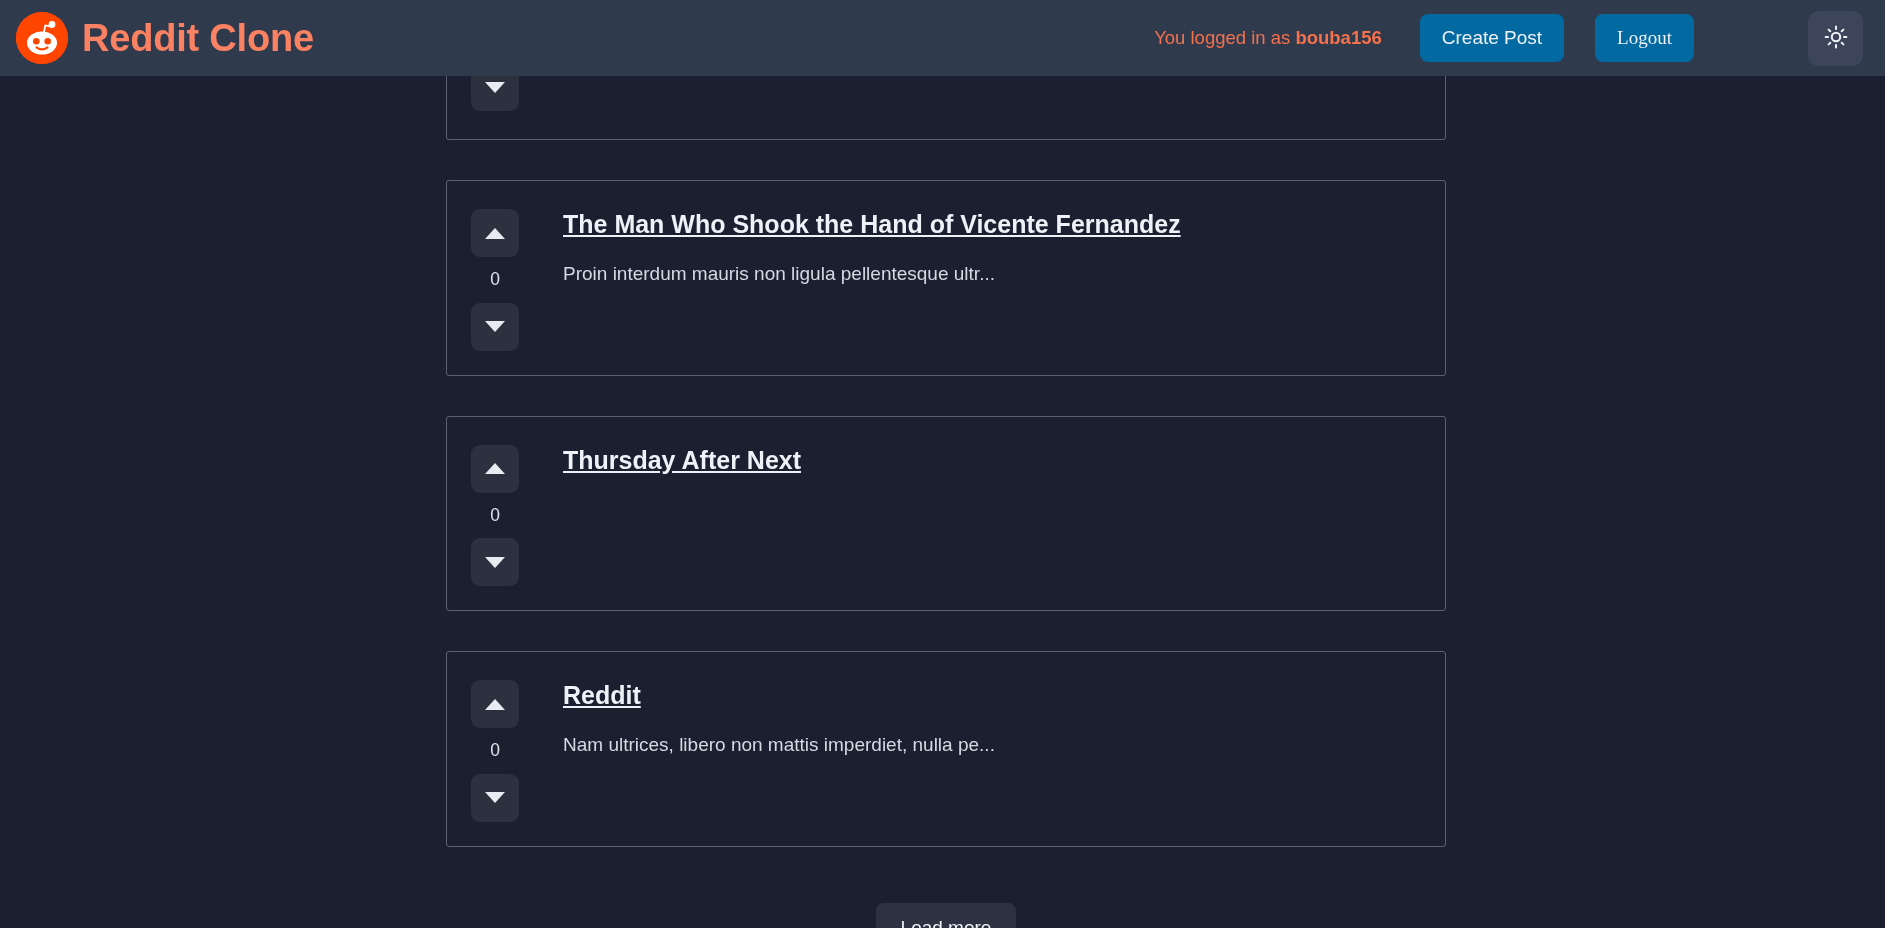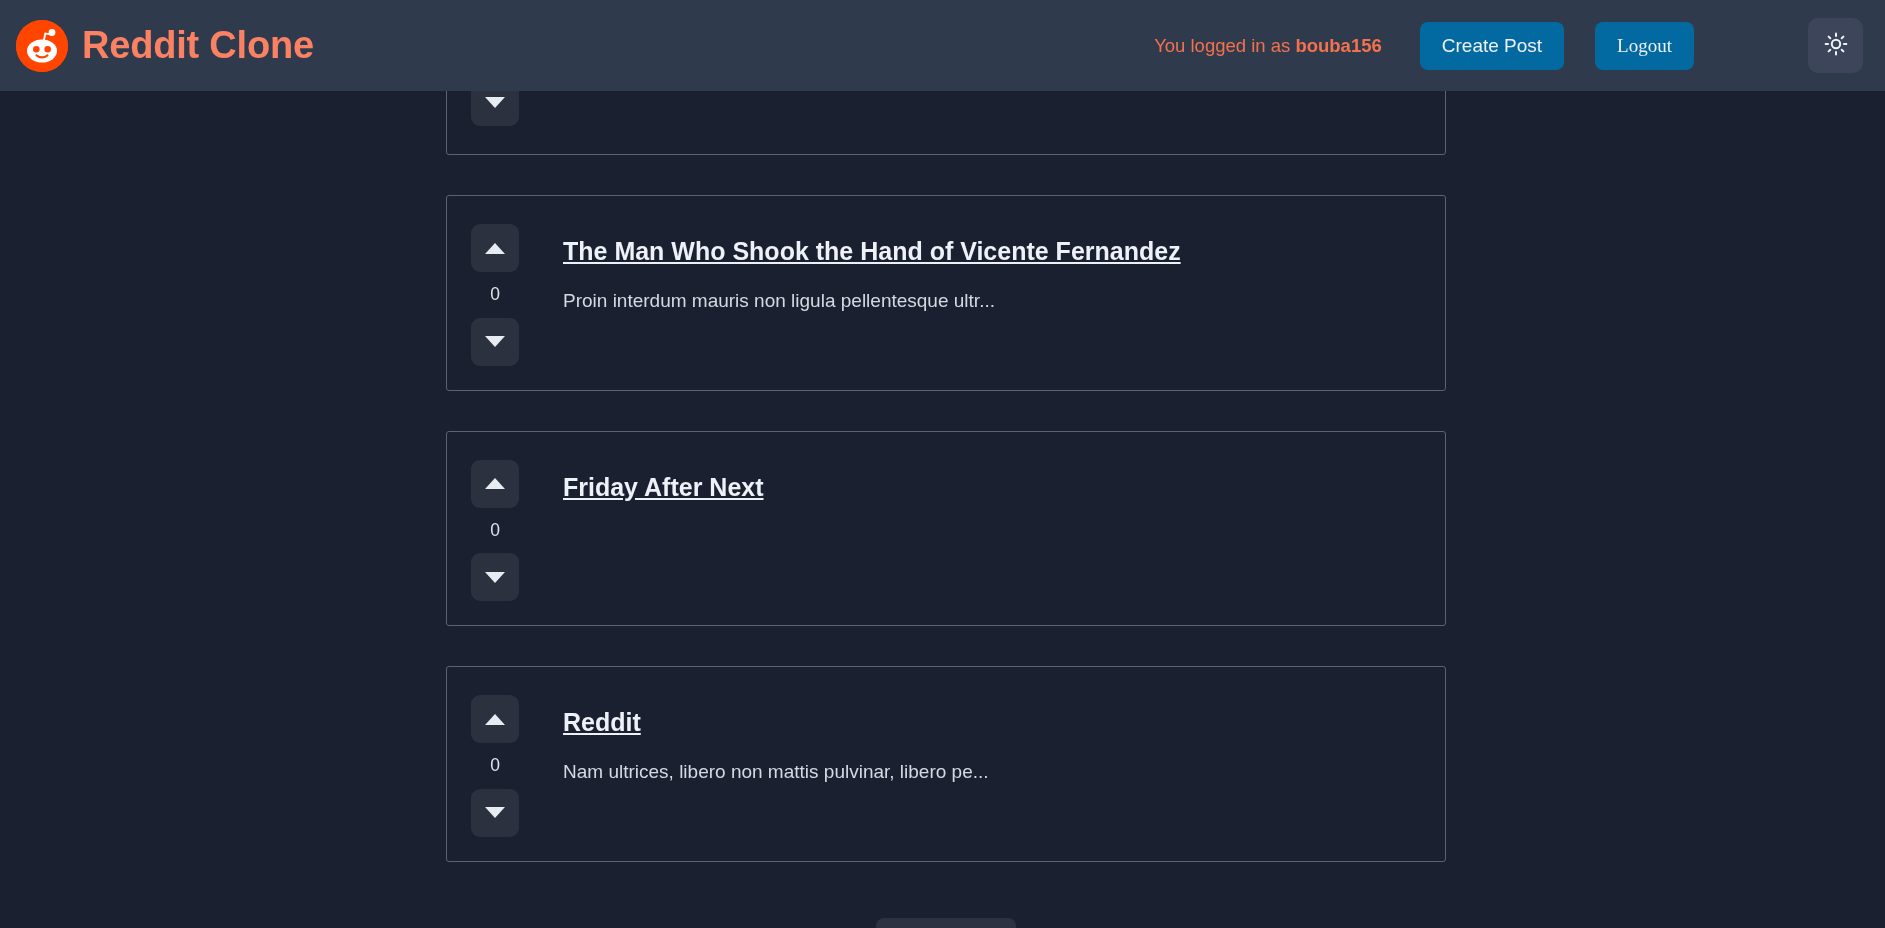--- a/index.html
+++ b/index.html
@@ -14,21 +14,21 @@
   body {
     background: #1b2030;
     font-family: "Liberation Sans", sans-serif;
     color: #e6e9ef;
     -webkit-font-smoothing: antialiased;
   }
 
   
   .header {
     position: relative;
-    height: 91px;
+    height: 76px;
     background: #303a4d;
     display: flex;
     align-items: center;
     padding: 0 22px 0 16px;
     width: 1885px;
   }
 
   .brand {
     display: flex;
     align-items: center;
@@ -175,21 +175,21 @@
     flex: 1 1 auto;
     padding-left: 26px;
     padding-top: 2px;
   }
 
   .post-title {
     font-size: 25px;
     font-weight: bold;
     color: #eef1f7;
     line-height: 1.25;
-    margin: 12px 0 7px 0;
+    margin: 0 0 7px 0;
     cursor: pointer;
     display: inline-block;
   }
 
   .post-excerpt {
     font-size: 19px;
     color: #d4d9e2;
     line-height: 1.5;
     margin-top: 13px;
   }
@@ -291,32 +291,32 @@
       <div class="post-card">
         <div class="vote-col">
           <button class="vote-btn">
             <span class="arrow-up"></span>
           </button>
           <div class="vote-score">0</div>
           <button class="vote-btn">
             <span class="arrow-down"></span>
           </button>
         </div>
-        <div class="post-body"><a class="post-title" href="#">Friday After Next</a></div>
+        <div class="post-body"><a class="post-title" href="#">Thursday After Next</a></div>
       </div>
       <div class="post-card">
         <div class="vote-col">
           <button class="vote-btn">
             <span class="arrow-up"></span>
           </button>
           <div class="vote-score">0</div>
           <button class="vote-btn">
             <span class="arrow-down"></span>
           </button>
         </div>
-        <div class="post-body"><a class="post-title" href="#">Reddit</a><div class="post-excerpt">Nam ultrices, libero non mattis pulvinar, libero pe...</div></div>
+        <div class="post-body"><a class="post-title" href="#">Reddit</a><div class="post-excerpt">Nam ultrices, libero non mattis imperdiet, nulla pe...</div></div>
       </div>
     </div>
 
   <div class="load-more-wrap">
     <button class="btn-load-more">Load more</button>
   </div>
 </div>
 
 </body></html>

